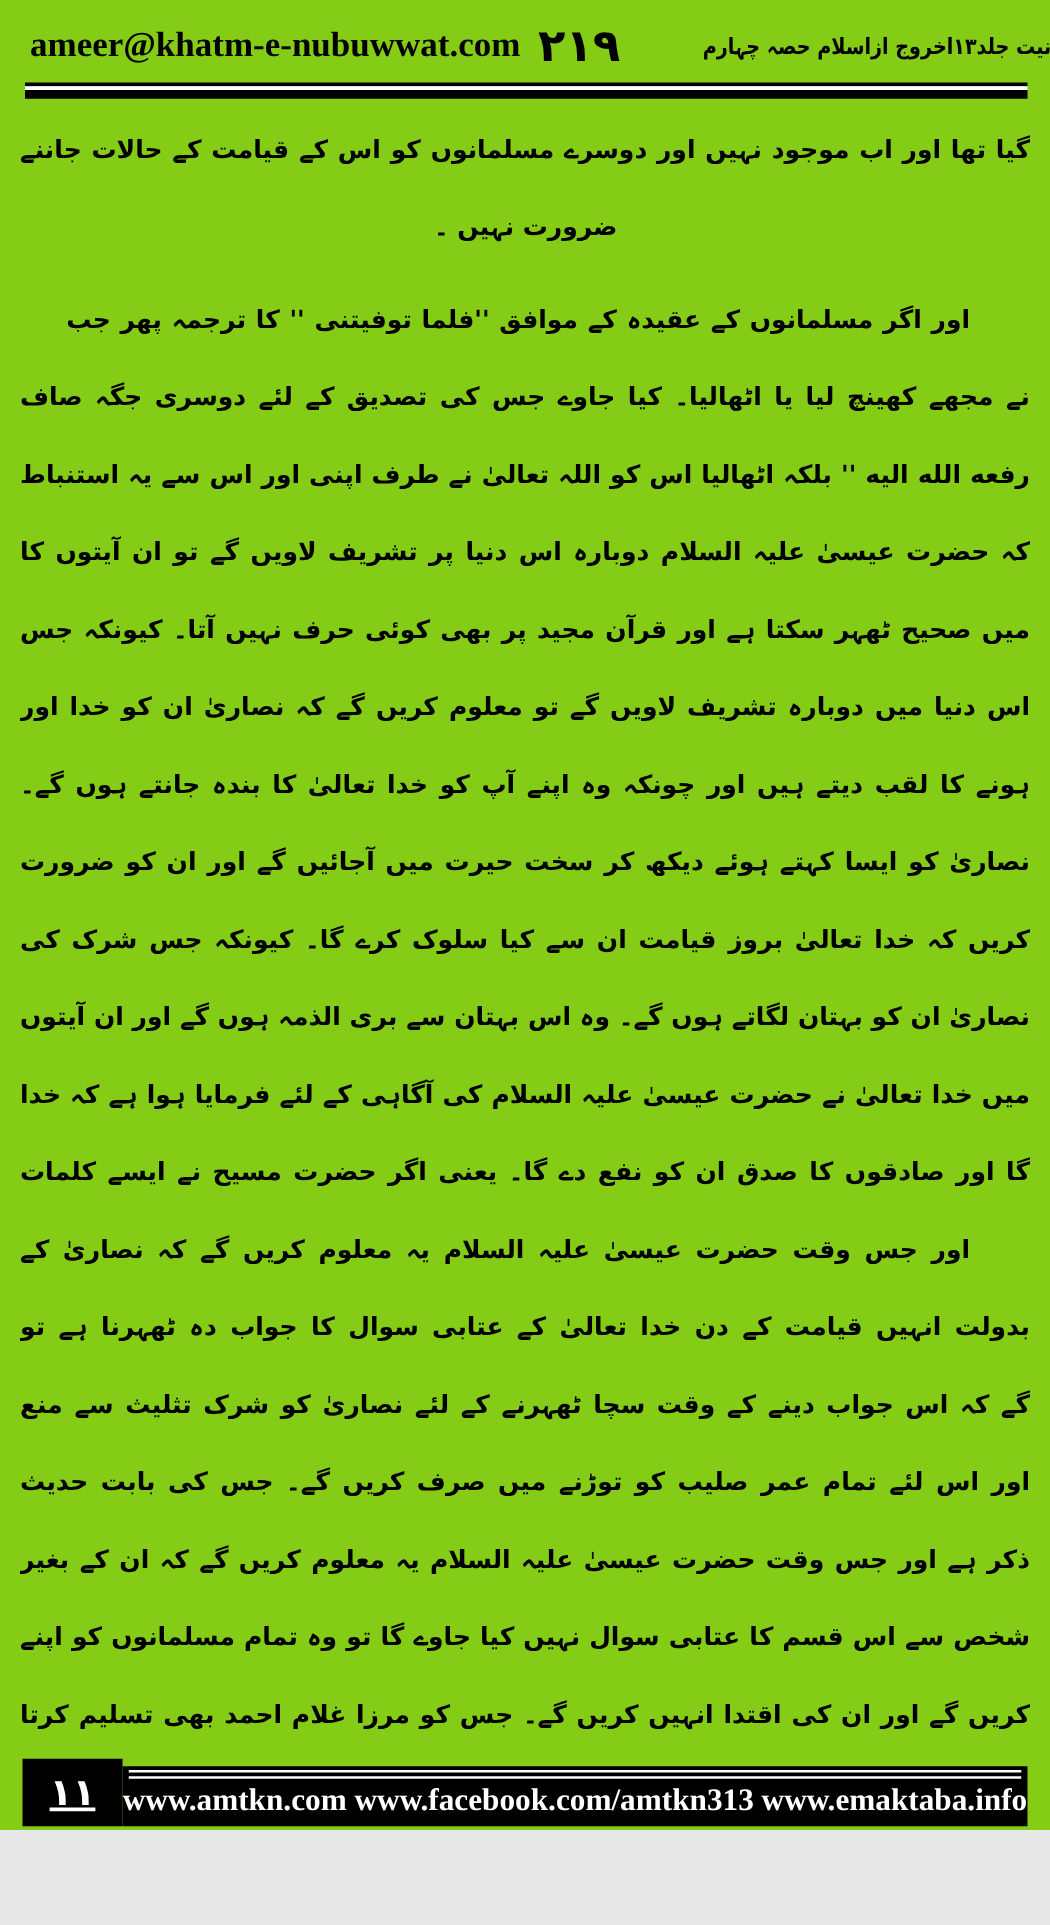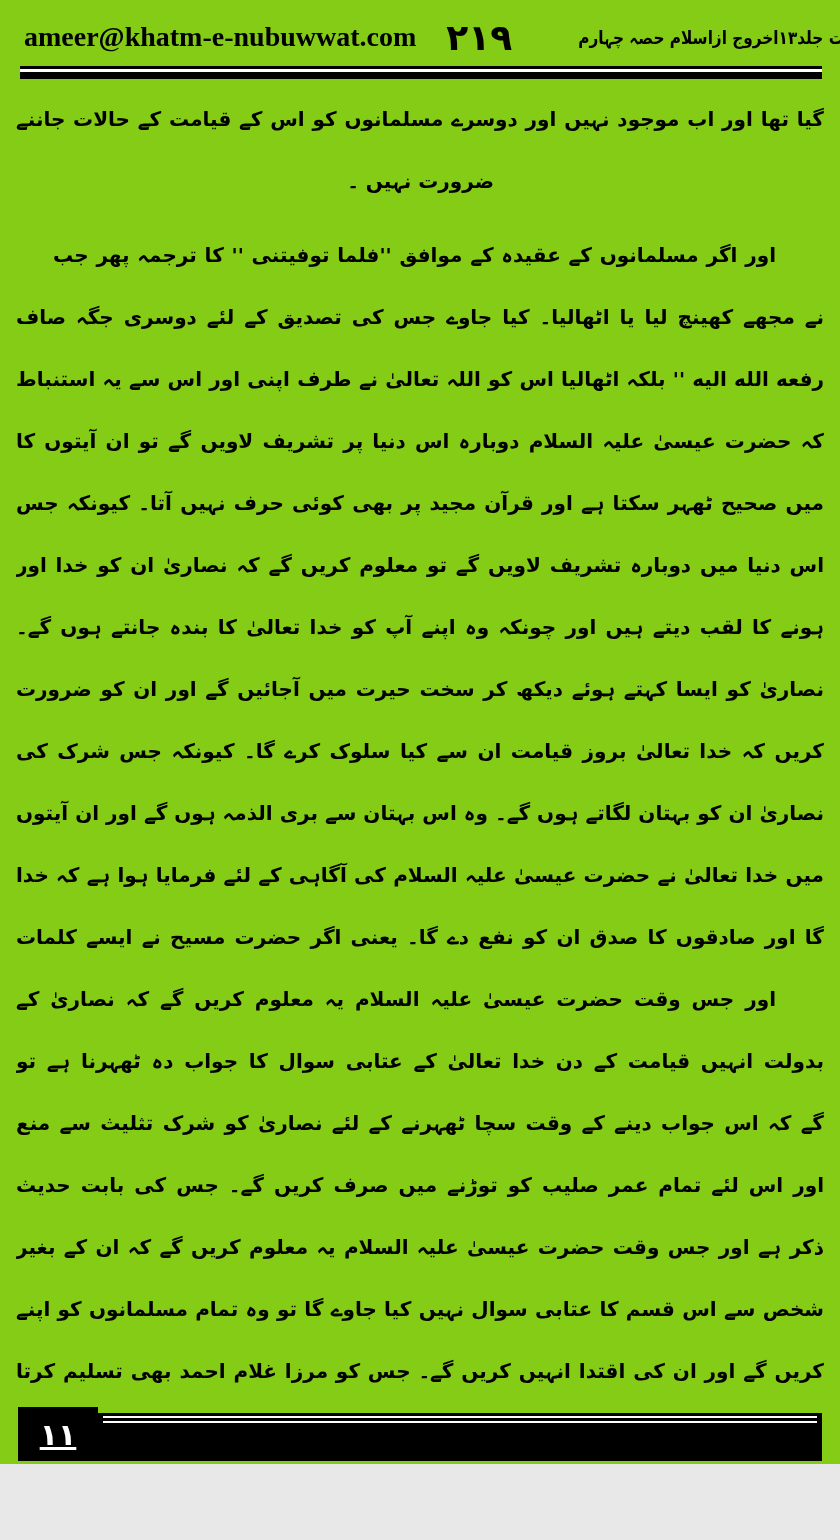--- a/index.html
+++ b/index.html
@@ -10,21 +10,21 @@
   
   .hdr{
     position:absolute;top:10px;left:24px;right:18px;height:54px;
     display:flex;align-items:center;
   }
   .hdr-email{
     font-family:"Liberation Serif",serif;font-weight:bold;font-size:28px;
     white-space:nowrap;
   }
   .hdr-num{
-    font-weight:bold;font-size:36px;margin-left:30px;white-space:nowrap;
+    font-weight:bold;font-size:36px;margin-left:14px;white-space:nowrap;
     font-family:"DejaVu Sans",sans-serif;
   }
   .hdr-title{
     flex:1;direction:rtl;text-align:right;font-weight:bold;font-size:18px;
     white-space:nowrap;transform:scaleX(.85);transform-origin:right center;
     font-family:"DejaVu Sans",sans-serif;
   }
   
   .rule{position:absolute;top:66px;left:20px;right:18px;}
   .rule-thin{height:3px;background:#000;}
@@ -105,16 +105,17 @@
     <p class="ln">شخص سے اس قسم کا عتابی سوال نہیں کیا جاوے گا تو وہ تمام مسلمانوں کو اپنے سے اچھا خیال</p>
     <p class="ln">کریں گے اور ان کی اقتدا انہیں کریں گے۔ جس کو مرزا غلام احمد بھی تسلیم کرتا ہے۔ دیکھو</p>
   </div>
 
   <div class="ftr">
     <div class="ftr-num">
       <span>۱۱</span>
     </div>
     <div class="ftr-bar">
       <div class="ftr-pins"></div>
+      <div class="ftr-urls">www.amtkn.com www.facebook.com/amtkn313 www.emaktaba.info</div>
     </div>
   </div>
 
 </div>
 
 </body></html>

